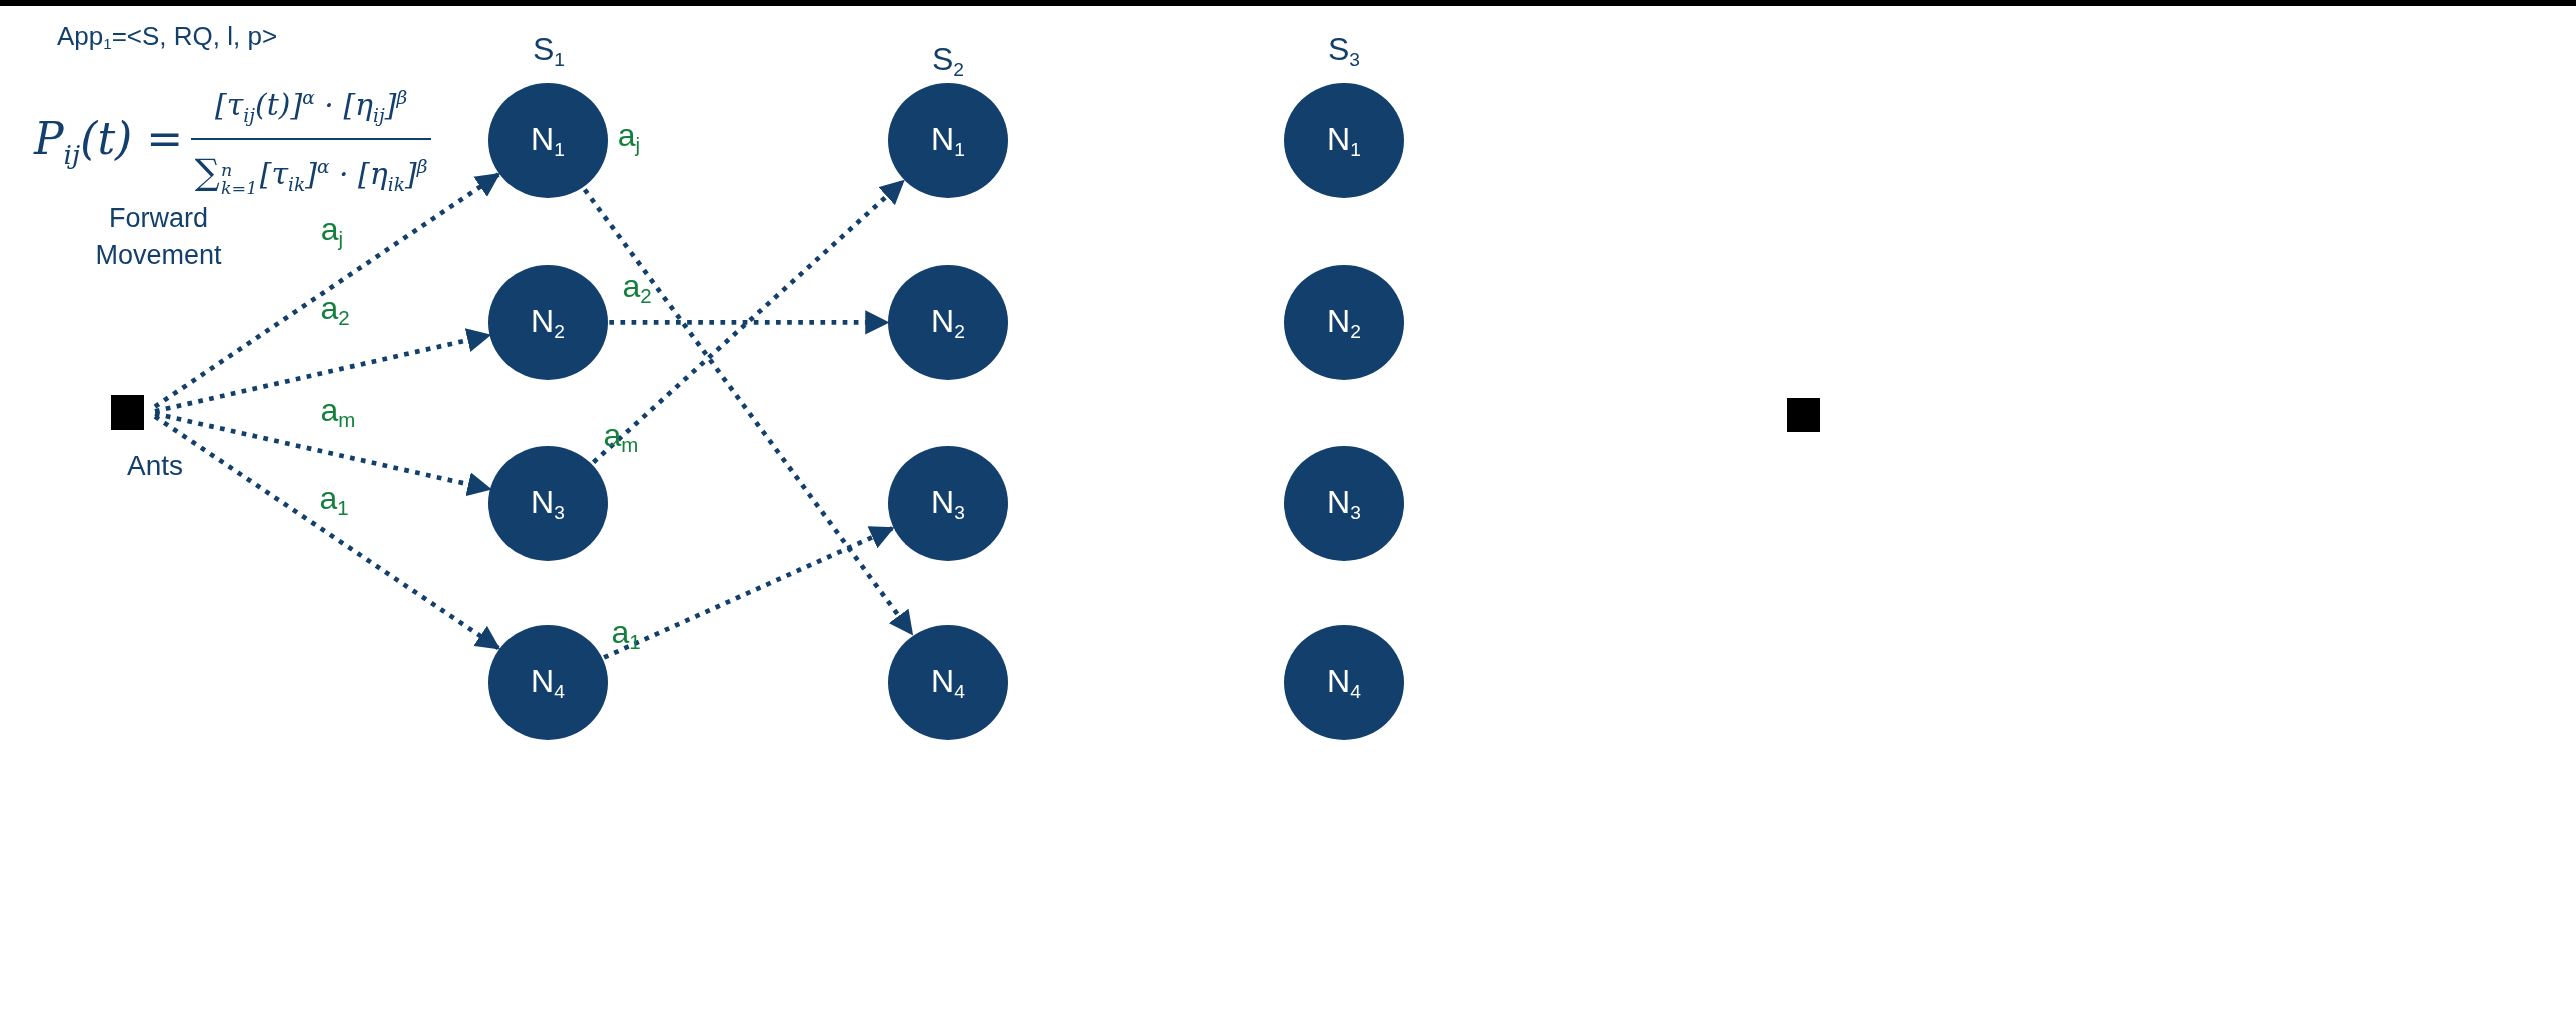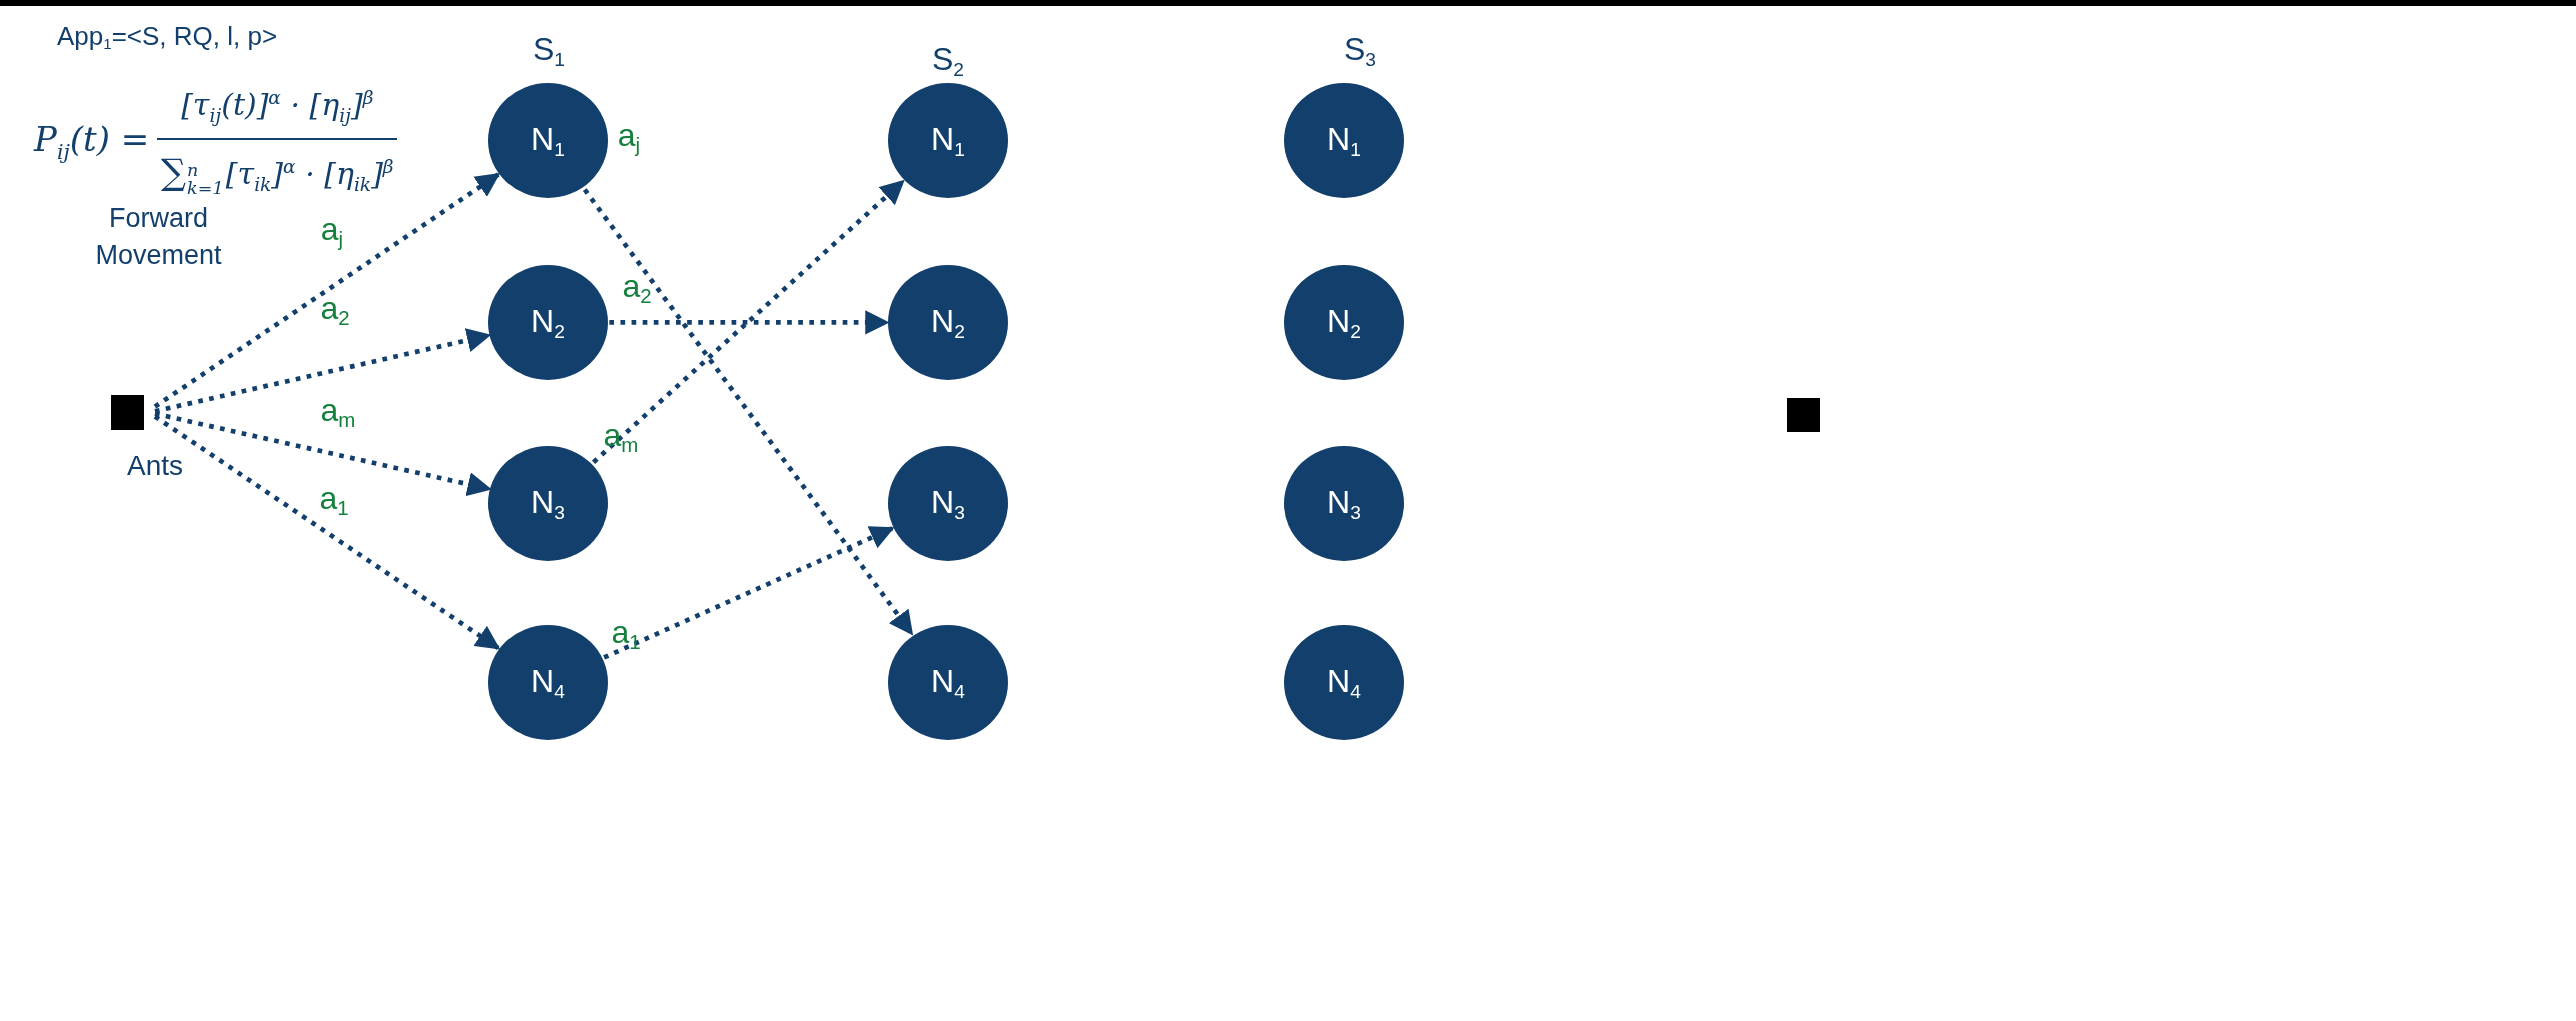--- a/index.html
+++ b/index.html
@@ -6,21 +6,21 @@
   .stage{position:relative;width:2576px;height:1022px;background:#ffffff;overflow:hidden;
          font-family:"Liberation Sans", sans-serif;}
   .topbar{position:absolute;left:0;top:0;width:2576px;height:5.8px;background:#000000;}
 
   .title{position:absolute;left:57px;top:21px;font-size:26px;color:#123f6b;white-space:nowrap;}
   .title .sb{font-size:0.58em;vertical-align:-0.28em;}
 
   
   .formula{position:absolute;left:34px;top:87px;display:flex;align-items:center;gap:8.2px;
            color:#123f6b;font-family:"DejaVu Serif", serif;font-style:italic;}
-  .formula .lhs{font-size:34px;white-space:nowrap;}
+  .formula .lhs{font-size:44px;white-space:nowrap;}
   .formula .lhs sub{font-size:0.6em;}
   .frac{display:inline-flex;flex-direction:column;align-items:center;gap:8px;}
   .frac .num,.frac .den{font-size:30px;white-space:nowrap;padding:0 3.5px;}
   .frac .bar{align-self:stretch;height:2.9px;background:#123f6b;margin:3.5px 0;}
   .frac sup{font-size:0.62em;}
   .frac sub{font-size:0.62em;}
   .sigma{font-size:35px;font-style:normal;}
   .lims{display:inline-flex;flex-direction:column;align-items:flex-start;font-size:17.5px;
         line-height:17.5px;vertical-align:middle;margin:0 2.3px 0 1.2px;transform:translateY(3.5px);}
 
@@ -87,21 +87,21 @@
     <line x1="265" y1="707" x2="837" y2="836" marker-end="url(#ah)"></line>
     <line x1="265" y1="712" x2="852" y2="1108" marker-end="url(#ah)"></line>
     <line x1="1000" y1="324" x2="1559" y2="1083" marker-end="url(#ah)"></line>
     <line x1="1042" y1="551" x2="1517" y2="551" marker-end="url(#ah)"></line>
     <line x1="1015" y1="790" x2="1544" y2="310" marker-end="url(#ah)"></line>
     <line x1="1033" y1="1124" x2="1526" y2="903" marker-end="url(#ah)"></line>
   </svg>
 
   <div class="stage-header" style="left:549px;top:51px;"><span>S</span><span class="sb">1</span></div>
   <div class="stage-header" style="left:948px;top:61px;"><span>S</span><span class="sb">2</span></div>
-  <div class="stage-header" style="left:1344px;top:51px;margin-left:16px;"><span>S</span><span class="sb">3</span></div>
+  <div class="stage-header" style="left:1344px;top:51px;"><span>S</span><span class="sb">3</span></div>
 
   <div class="node" style="left:488px;top:83px;">
       <span class="nl"><span>N</span><span class="sb">1</span></span>
     </div>
   <div class="node" style="left:488px;top:265px;">
       <span class="nl"><span>N</span><span class="sb">2</span></span>
     </div>
   <div class="node" style="left:488px;top:446px;">
       <span class="nl"><span>N</span><span class="sb">3</span></span>
     </div>

